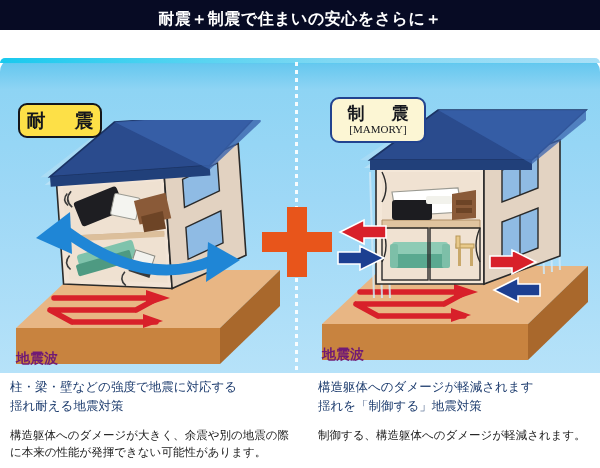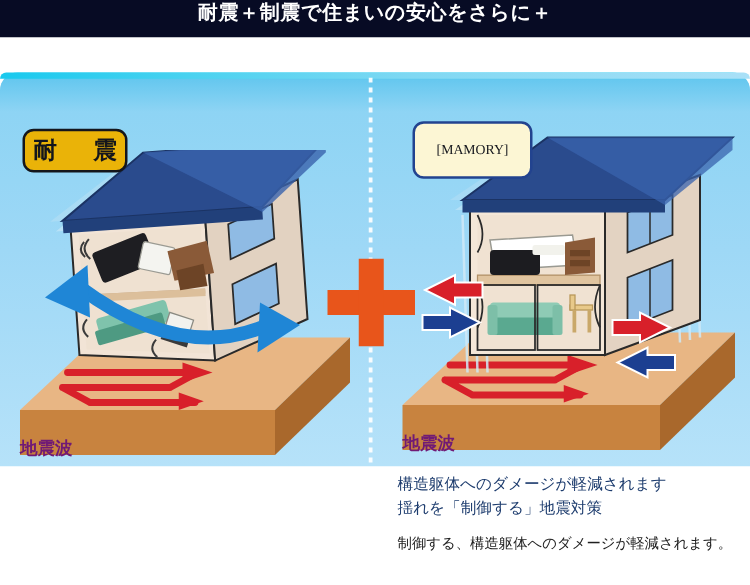--- a/index.html
+++ b/index.html
@@ -16,21 +16,21 @@
   }
 
   
   .titlebar {
     position: absolute;
     left: 0; top: 0;
     width: 600px;
     height: 30px;
     background: #070b24;
     display: flex;
-    align-items: flex-start;
+    align-items: flex-end;
     justify-content: center;
   }
   .titlebar .title-text {
     color: #ffffff;
     font-size: 16px;
     font-weight: bold;
     letter-spacing: 0.5px;
     white-space: nowrap;
   }
 
@@ -79,21 +79,21 @@
     box-sizing: border-box;
     display: flex;
     flex-direction: column;
     align-items: center;
     justify-content: center;
     line-height: 1.05;
   }
   .tag-left {
     left: 18px; top: 73px;
     width: 84px; height: 35px;
-    background: #eab308;
+    background: #fde047;
     border: 2.5px solid #14161c;
     border-radius: 9px;
   }
   .tag-left .tag-main {
     font-size: 19px;
     font-weight: bold;
     color: #14161c;
     letter-spacing: 5px;
     text-indent: 5px;
   }
@@ -347,29 +347,40 @@
       <g>
         <polygon points="26,4 26,10 4,10 4,22 26,22 26,28 50,16" fill="#d8202a" stroke="#ffffff" stroke-width="1.6"></polygon>
       </g>
       <g>
         <polygon points="32,32 32,38 54,38 54,50 32,50 32,56 8,44" fill="#1c3f91" stroke="#ffffff" stroke-width="1.6"></polygon>
       </g>
     </svg>
   </div>
 
   <div class="tag tag-right">
+    <span class="tag-main">制　震</span>
     <span class="tag-sub">[MAMORY]</span>
   </div>
 
   <span class="wave-label right">地震波</span>
 
 </div>
 
 <div class="captions">
 
+  <div class="col col-left">
+    <div class="lead">
+      <span class="nowrap">柱・梁・壁などの強度で地震に対応する</span>
+      <span class="nowrap">揺れ耐える地震対策</span>
+    </div>
+    <div class="body">
+      <span class="nowrap">構造躯体へのダメージが大きく、余震や別の地震の際</span>
+      <span class="nowrap">に本来の性能が発揮できない可能性があります。</span>
+    </div>
+  </div>
 
   <div class="col col-right">
     <div class="lead">
       <span class="nowrap">構造躯体へのダメージが軽減されます</span>
       <span class="nowrap">揺れを「制御する」地震対策</span>
     </div>
     <div class="body">
       <span class="nowrap">制御する、構造躯体へのダメージが軽減されます。</span>
     </div>
   </div>

